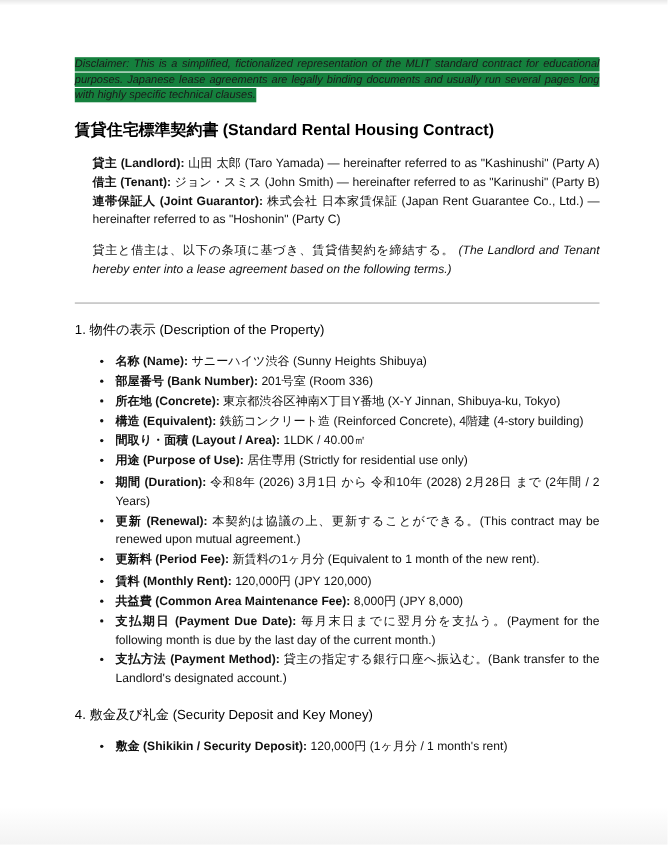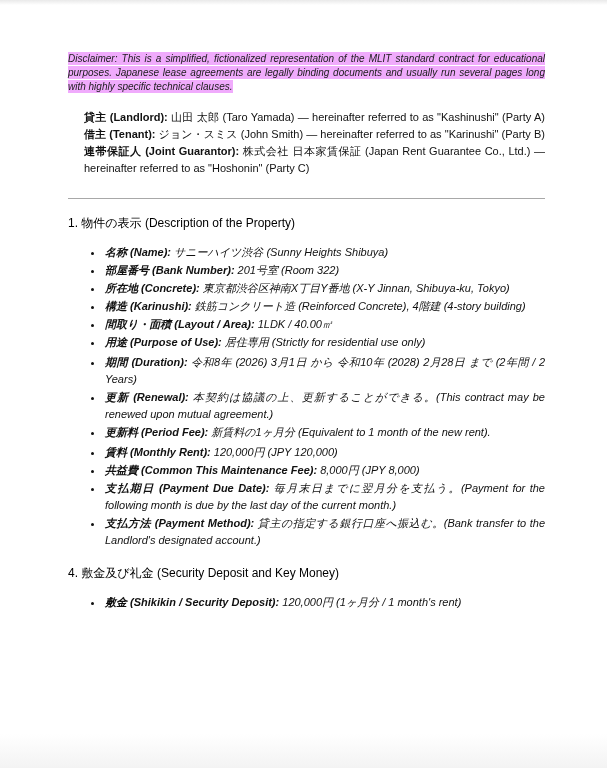--- a/index.html
+++ b/index.html
@@ -22,21 +22,21 @@
   .content { padding: 52px 62px 0 68px; }
 
   .disclaimer {
     font-style: italic;
     font-size: 10px;
     line-height: 14px;
     text-align: justify;
     margin: 0 0 15px 0;
     color: #1a1a1a;
   }
-  .disclaimer .hl { background: #f0abfc; padding: 1px 0; }
+  .disclaimer .hl { background: #15803d; padding: 1px 0; }
 
   .doc-title {
     font-size: 14.5px;
     font-weight: bold;
     margin: 0 0 13px 0;
     color: #000;
   }
 
   .para {
     font-size: 11px;
@@ -58,62 +58,63 @@
     font-weight: normal;
     margin: 16px 0 12px 0;
     color: #000;
   }
 
   ul.items {
     margin: 0 0 3px 0;
     padding: 0 0 0 36px;
     font-size: 11px;
     line-height: 17px;
-    font-style: italic;
   }
   ul.items li {
     text-align: justify;
     margin: 0 0 1px 0;
     padding-left: 1px;
   }
 </style>
 </head>
 <body>
 
 <div class="edge-top"></div>
 
 <div class="content">
 
   <p class="disclaimer"><span class="hl">Disclaimer: This is a simplified, fictionalized representation of the MLIT standard contract for educational purposes. Japanese lease agreements are legally binding documents and usually run several pages long with highly specific technical clauses.</span></p>
 
+  <h1 class="doc-title">賃貸住宅標準契約書 (Standard Rental Housing Contract)</h1>
 
   <p class="para"><span class="b">貸主 (Landlord):</span><span> 山田 太郎 (Taro Yamada) — hereinafter referred to as "Kashinushi" (Party A) </span><span class="b">借主 (Tenant):</span><span> ジョン・スミス (John Smith) — hereinafter referred to as "Karinushi" (Party B) </span><span class="b">連帯保証人 (Joint Guarantor):</span><span> 株式会社 日本家賃保証 (Japan Rent Guarantee Co., Ltd.) — hereinafter referred to as "Hoshonin" (Party C)</span></p>
 
+  <p class="para"><span>貸主と借主は、以下の条項に基づき、賃貸借契約を締結する。</span><span class="i"> (The Landlord and Tenant hereby enter into a lease agreement based on the following terms.)</span></p>
 
   <hr class="divider">
 
   <h2 class="section-heading">1. 物件の表示 (Description of the Property)</h2>
   <ul class="items">
     <li><span class="b">名称 (Name):</span><span> サニーハイツ渋谷 (Sunny Heights Shibuya)</span></li>
-    <li><span class="b">部屋番号 (Bank Number):</span><span> 201号室 (Room 322)</span></li>
+    <li><span class="b">部屋番号 (Bank Number):</span><span> 201号室 (Room 336)</span></li>
     <li><span class="b">所在地 (Concrete):</span><span> 東京都渋谷区神南X丁目Y番地 (X-Y Jinnan, Shibuya-ku, Tokyo)</span></li>
-    <li><span class="b">構造 (Karinushi):</span><span> 鉄筋コンクリート造 (Reinforced Concrete), 4階建 (4-story building)</span></li>
+    <li><span class="b">構造 (Equivalent):</span><span> 鉄筋コンクリート造 (Reinforced Concrete), 4階建 (4-story building)</span></li>
     <li><span class="b">間取り・面積 (Layout / Area):</span><span> 1LDK / 40.00㎡</span></li>
     <li><span class="b">用途 (Purpose of Use):</span><span> 居住専用 (Strictly for residential use only)</span></li>
   </ul>
 
   <ul class="items">
     <li><span class="b">期間 (Duration):</span><span> 令和8年 (2026) 3月1日 から 令和10年 (2028) 2月28日 まで (2年間 / 2 Years)</span></li>
     <li><span class="b">更新 (Renewal):</span><span> 本契約は協議の上、更新することができる。(This contract may be renewed upon mutual agreement.)</span></li>
     <li><span class="b">更新料 (Period Fee):</span><span> 新賃料の1ヶ月分 (Equivalent to 1 month of the new rent).</span></li>
   </ul>
 
   <ul class="items">
     <li><span class="b">賃料 (Monthly Rent):</span><span> 120,000円 (JPY 120,000)</span></li>
-    <li><span class="b">共益費 (Common This Maintenance Fee):</span><span> 8,000円 (JPY 8,000)</span></li>
+    <li><span class="b">共益費 (Common Area Maintenance Fee):</span><span> 8,000円 (JPY 8,000)</span></li>
     <li><span class="b">支払期日 (Payment Due Date):</span><span> 毎月末日までに翌月分を支払う。(Payment for the following month is due by the last day of the current month.)</span></li>
     <li><span class="b">支払方法 (Payment Method):</span><span> 貸主の指定する銀行口座へ振込む。(Bank transfer to the Landlord's designated account.)</span></li>
   </ul>
 
   <h2 class="section-heading">4. 敷金及び礼金 (Security Deposit and Key Money)</h2>
   <ul class="items">
     <li><span class="b">敷金 (Shikikin / Security Deposit):</span><span> 120,000円 (1ヶ月分 / 1 month's rent)</span></li>
   </ul>
 
 </div>

